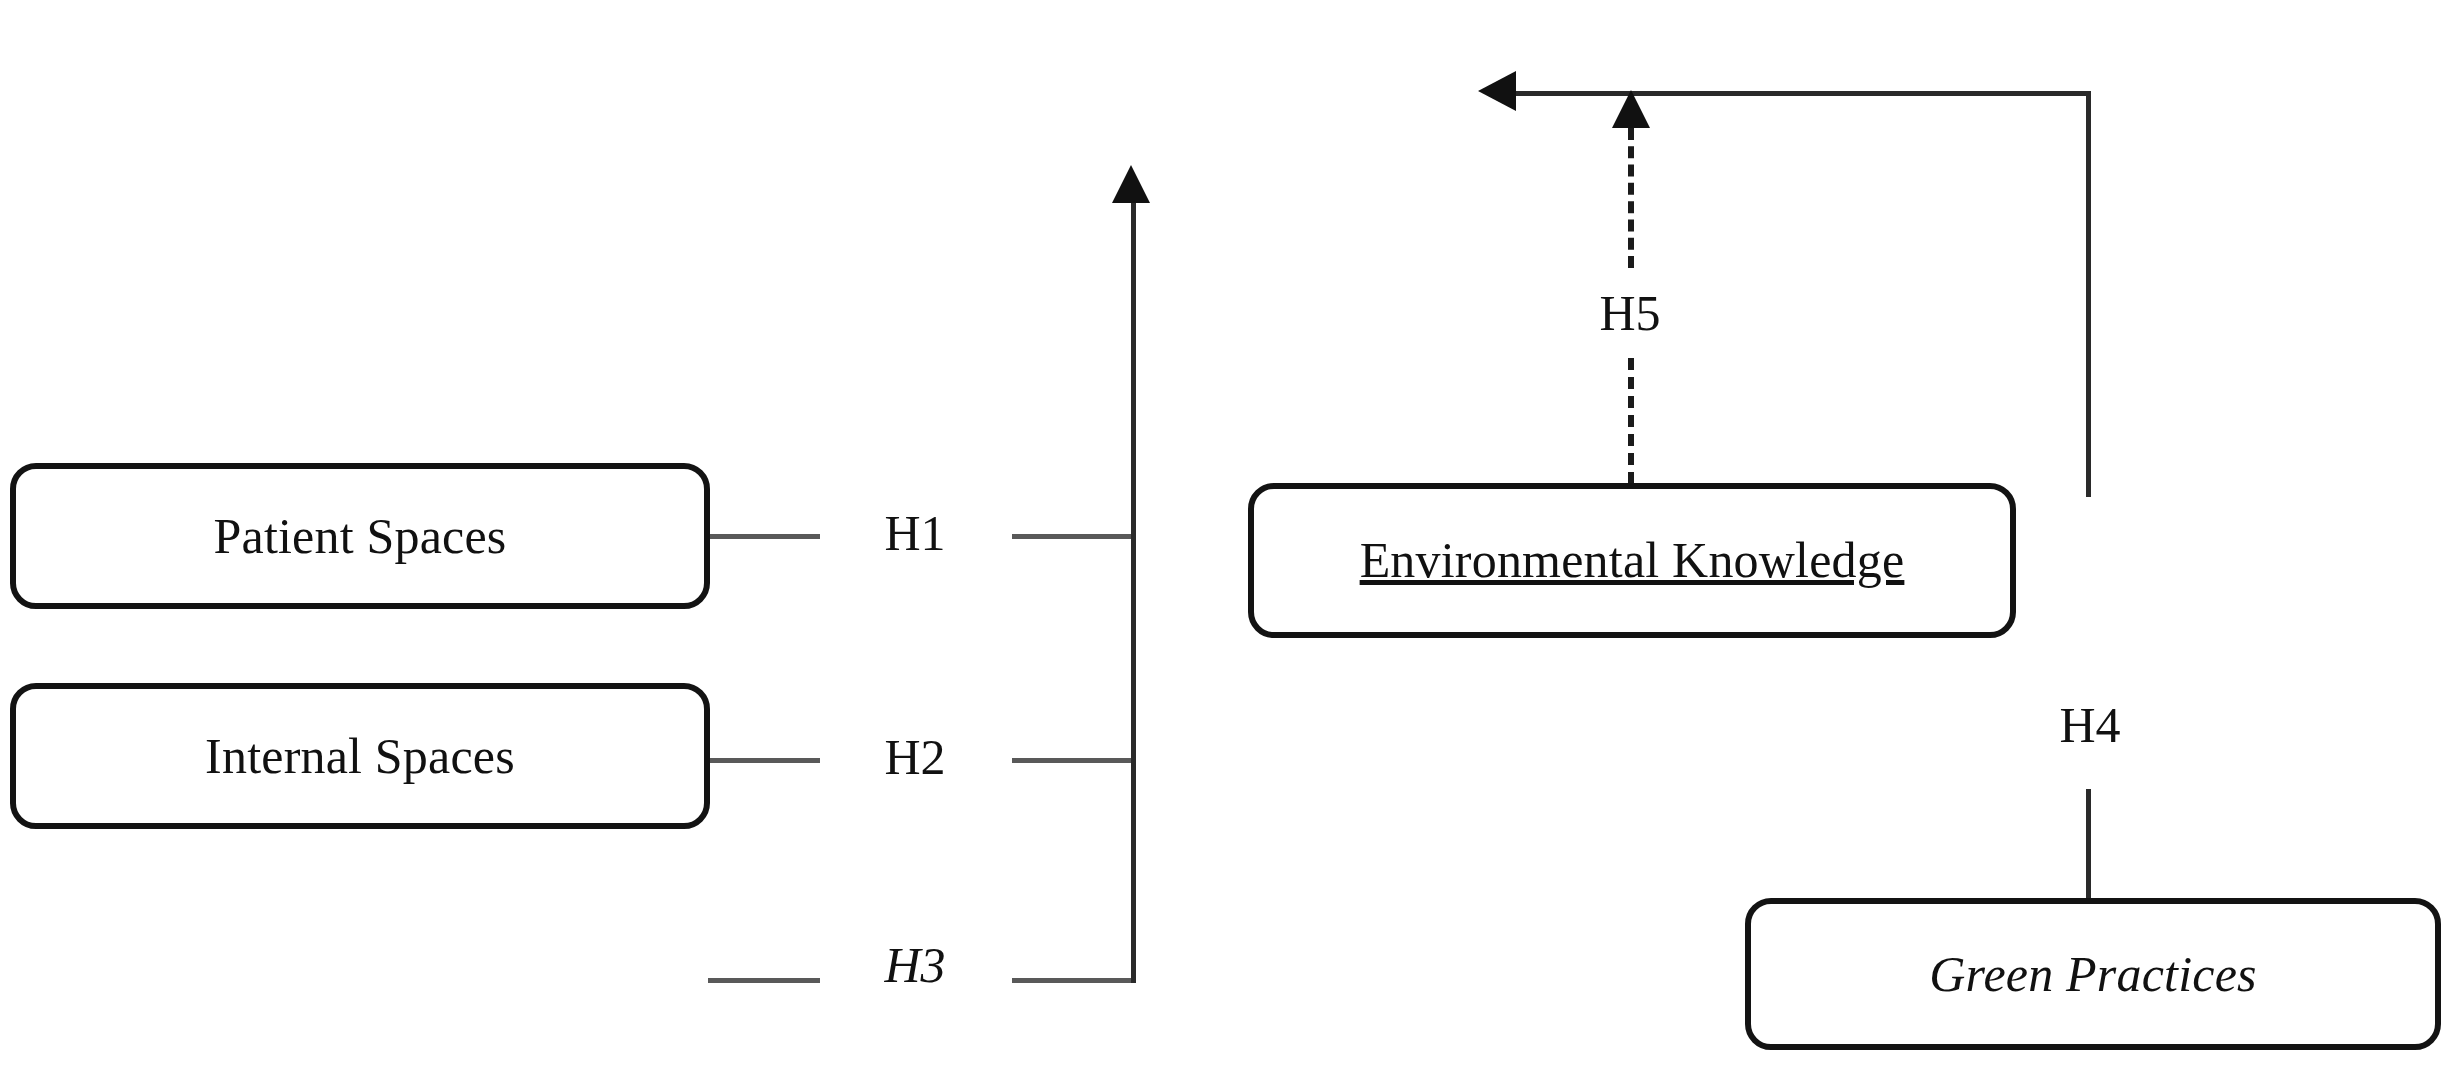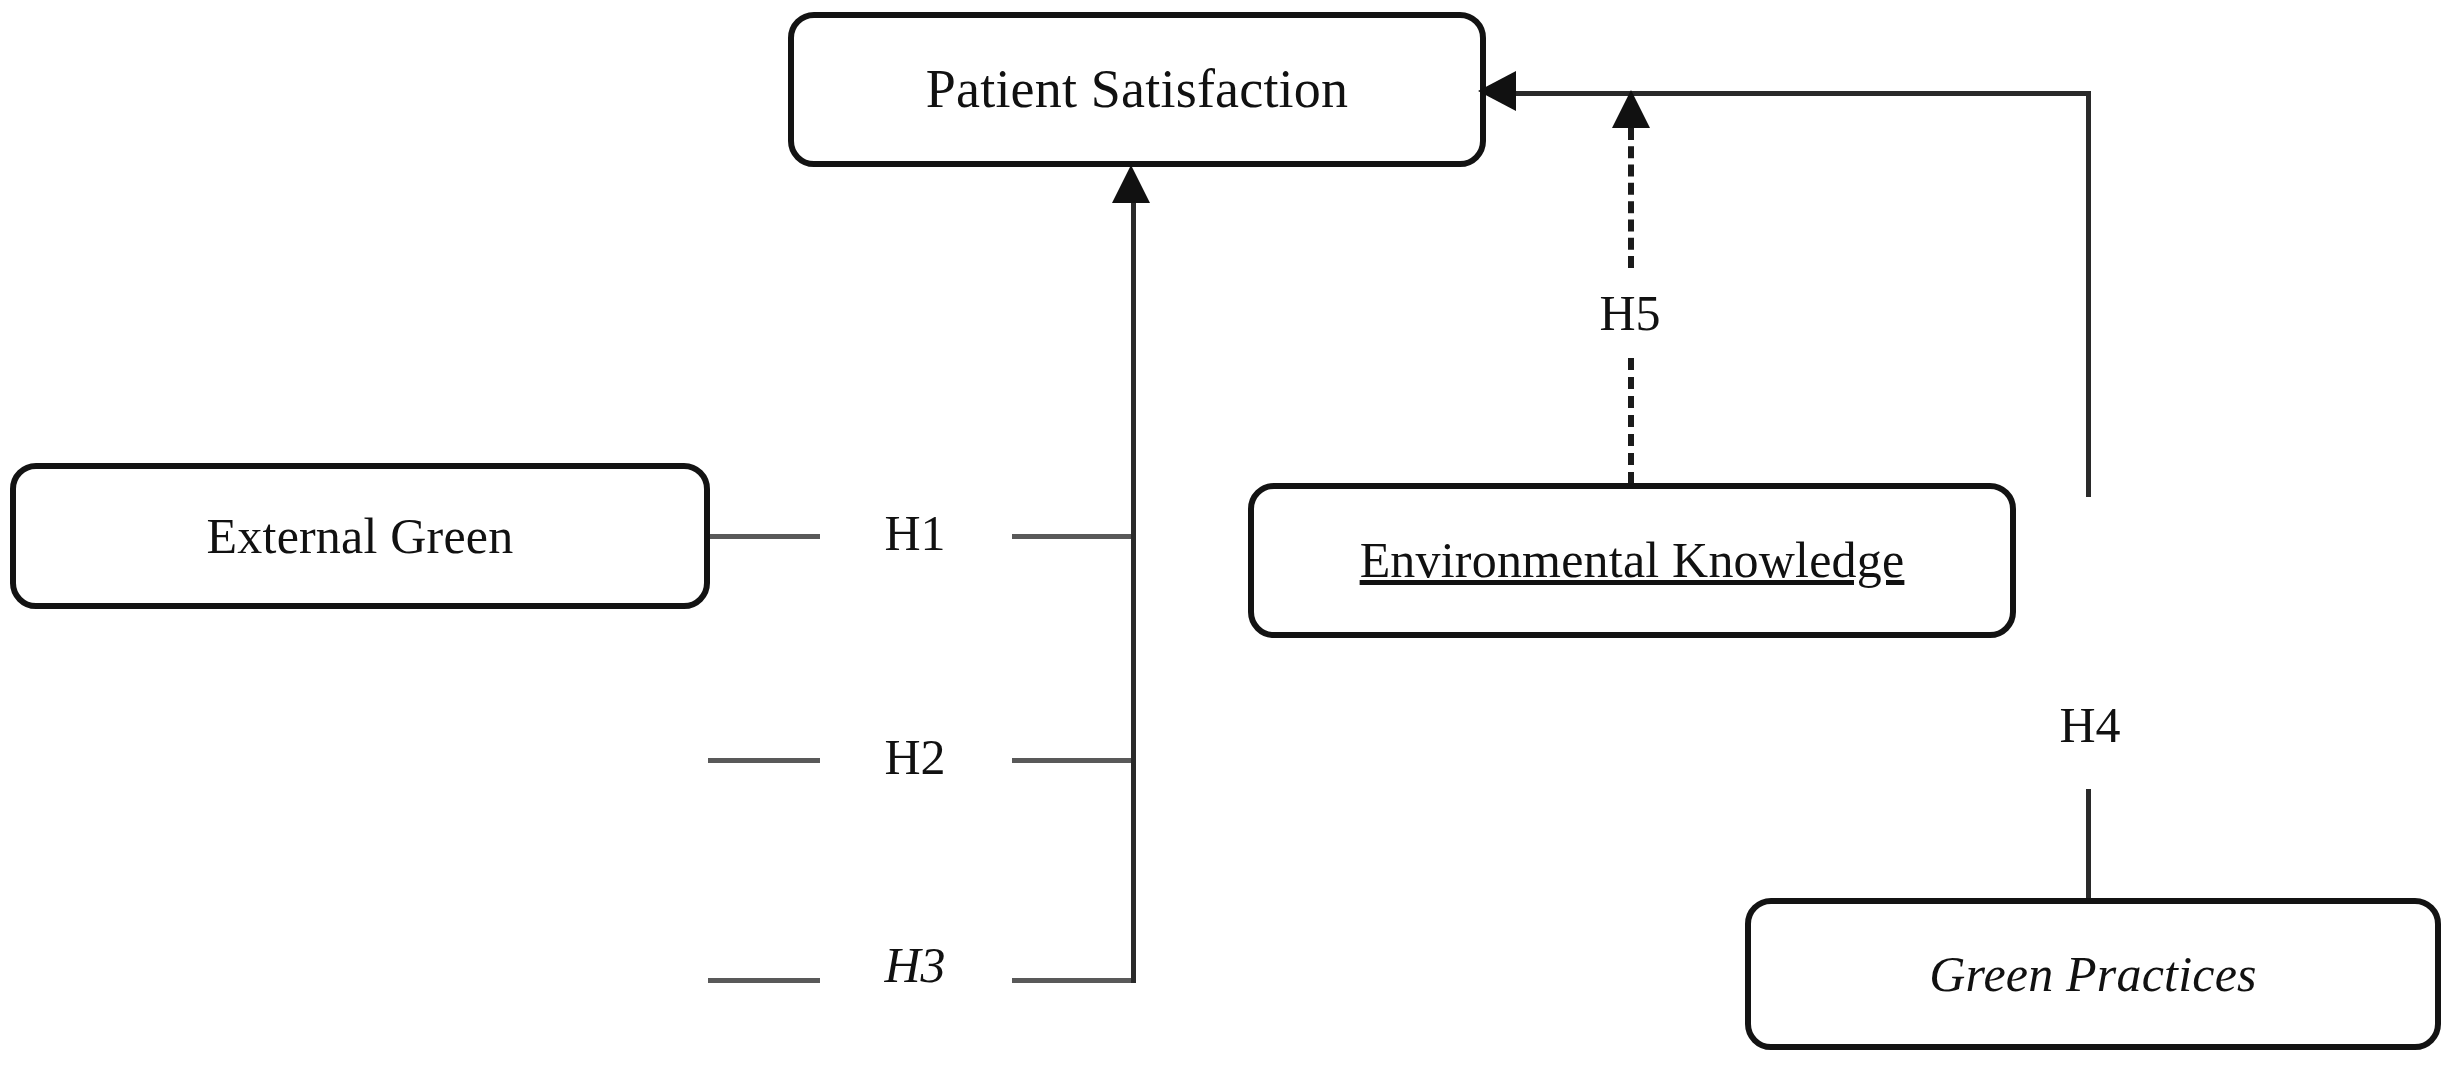--- a/index.html
+++ b/index.html
@@ -113,28 +113,28 @@
     white-space: nowrap;
     z-index: 6;
     text-align: center;
   }
 </style>
 </head>
 <body>
 
 <div id="diagram-root">
 
-  <div class="node" id="node-patient-satisfaction">
-    <span class="node-label">Patient Satisfaction</span>
+
+  <div class="node" id="node-external-spaces">
+    <span class="node-label">Patient Spaces</span>
   </div>
 
-  <div class="node" id="node-external-spaces">
-    <span class="node-label">External Green</span>
+  <div class="node" id="node-internal-spaces">
+    <span class="node-label">Internal Spaces</span>
   </div>
-
 
 
   <div class="node" id="node-environmental-knowledge">
     <span class="node-label">Environmental Knowledge</span>
   </div>
 
   <div class="node" id="node-green-practices">
     <span class="node-label">Green Practices</span>
   </div>
 

